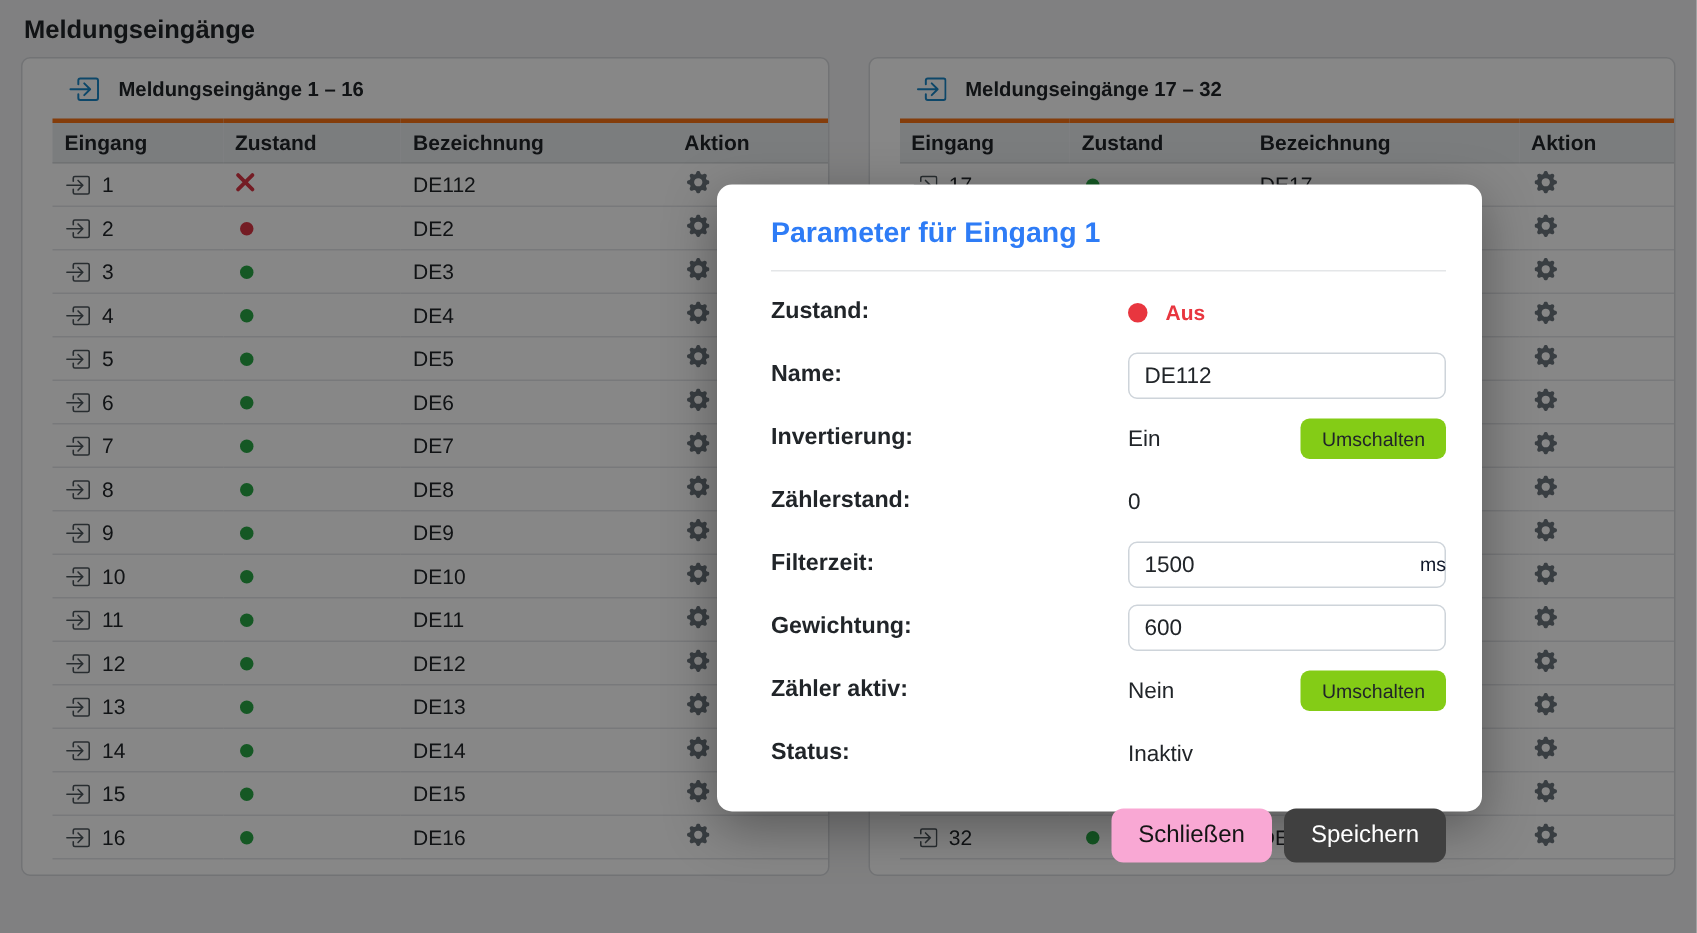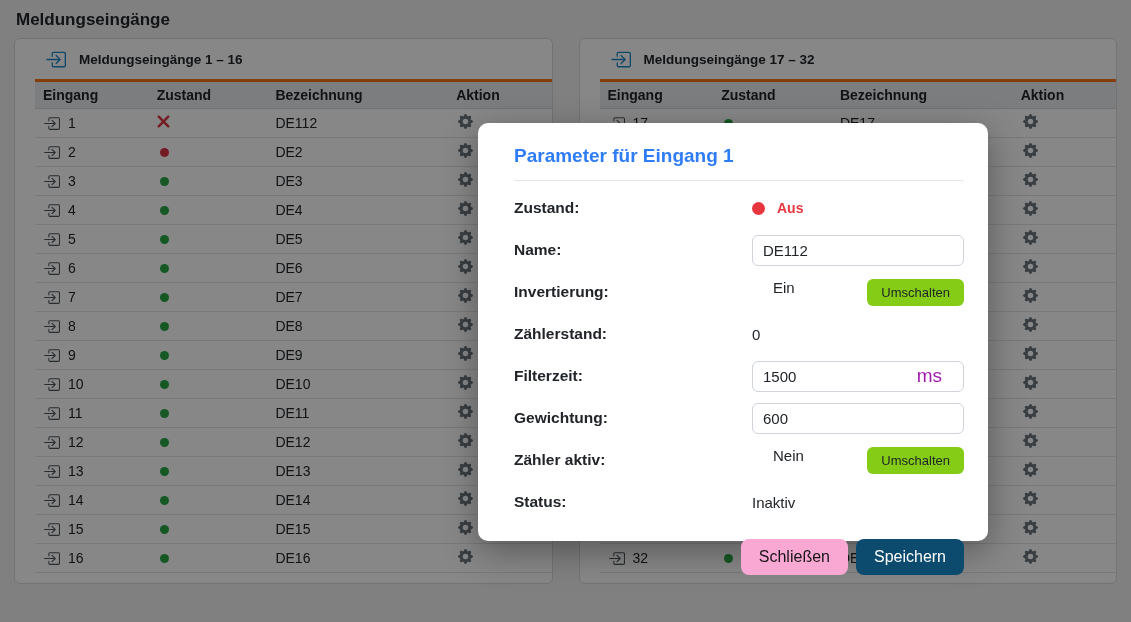--- a/index.html
+++ b/index.html
@@ -116,25 +116,25 @@
     width: 100%; height: 31px;
     border: 1px solid #ced4da;
     border-radius: 6px;
     padding: 0 10px;
     font-size: 15px;
     font-family: "Liberation Sans", sans-serif;
     color: #212529;
     background: #fff;
   }
   .input-suffix {
-    position: absolute; right: 22px; top: 50%;
+    position: absolute; right: 0; top: 50%;
     transform: translateY(-50%);
-    color: #a21caf; font-size: 19px;
-  }
-  .toggle-row { display: flex; justify-content: space-between; margin-left: 21px; }
+    color: #0f172a; font-size: 13px;
+  }
+  .toggle-row { display: flex; align-items: center; justify-content: space-between; }
   .toggle-btn {
     background: #84cc16;
     border: none;
     border-radius: 6px;
     padding: 6px 14px;
     font-size: 13px;
     font-family: "Liberation Sans", sans-serif;
     color: #212529;
     cursor: pointer;
   }
@@ -143,21 +143,21 @@
     margin-top: 16px;
   }
   .btn {
     border: none; border-radius: 8px;
     padding: 9px 18px;
     font-size: 16px;
     font-family: "Liberation Sans", sans-serif;
     cursor: pointer;
   }
   .btn-close { background: #f9a8d4; color: #151515; }
-  .btn-save  { background: #0c4a6e; color: #ffffff; }
+  .btn-save  { background: #404040; color: #ffffff; }
 </style>
 </head>
 <body>
 
 <h1 class="page-title">Meldungseingänge</h1>
 
 <div class="panels">
 
   <section class="panel">
     <div class="panel-header">

